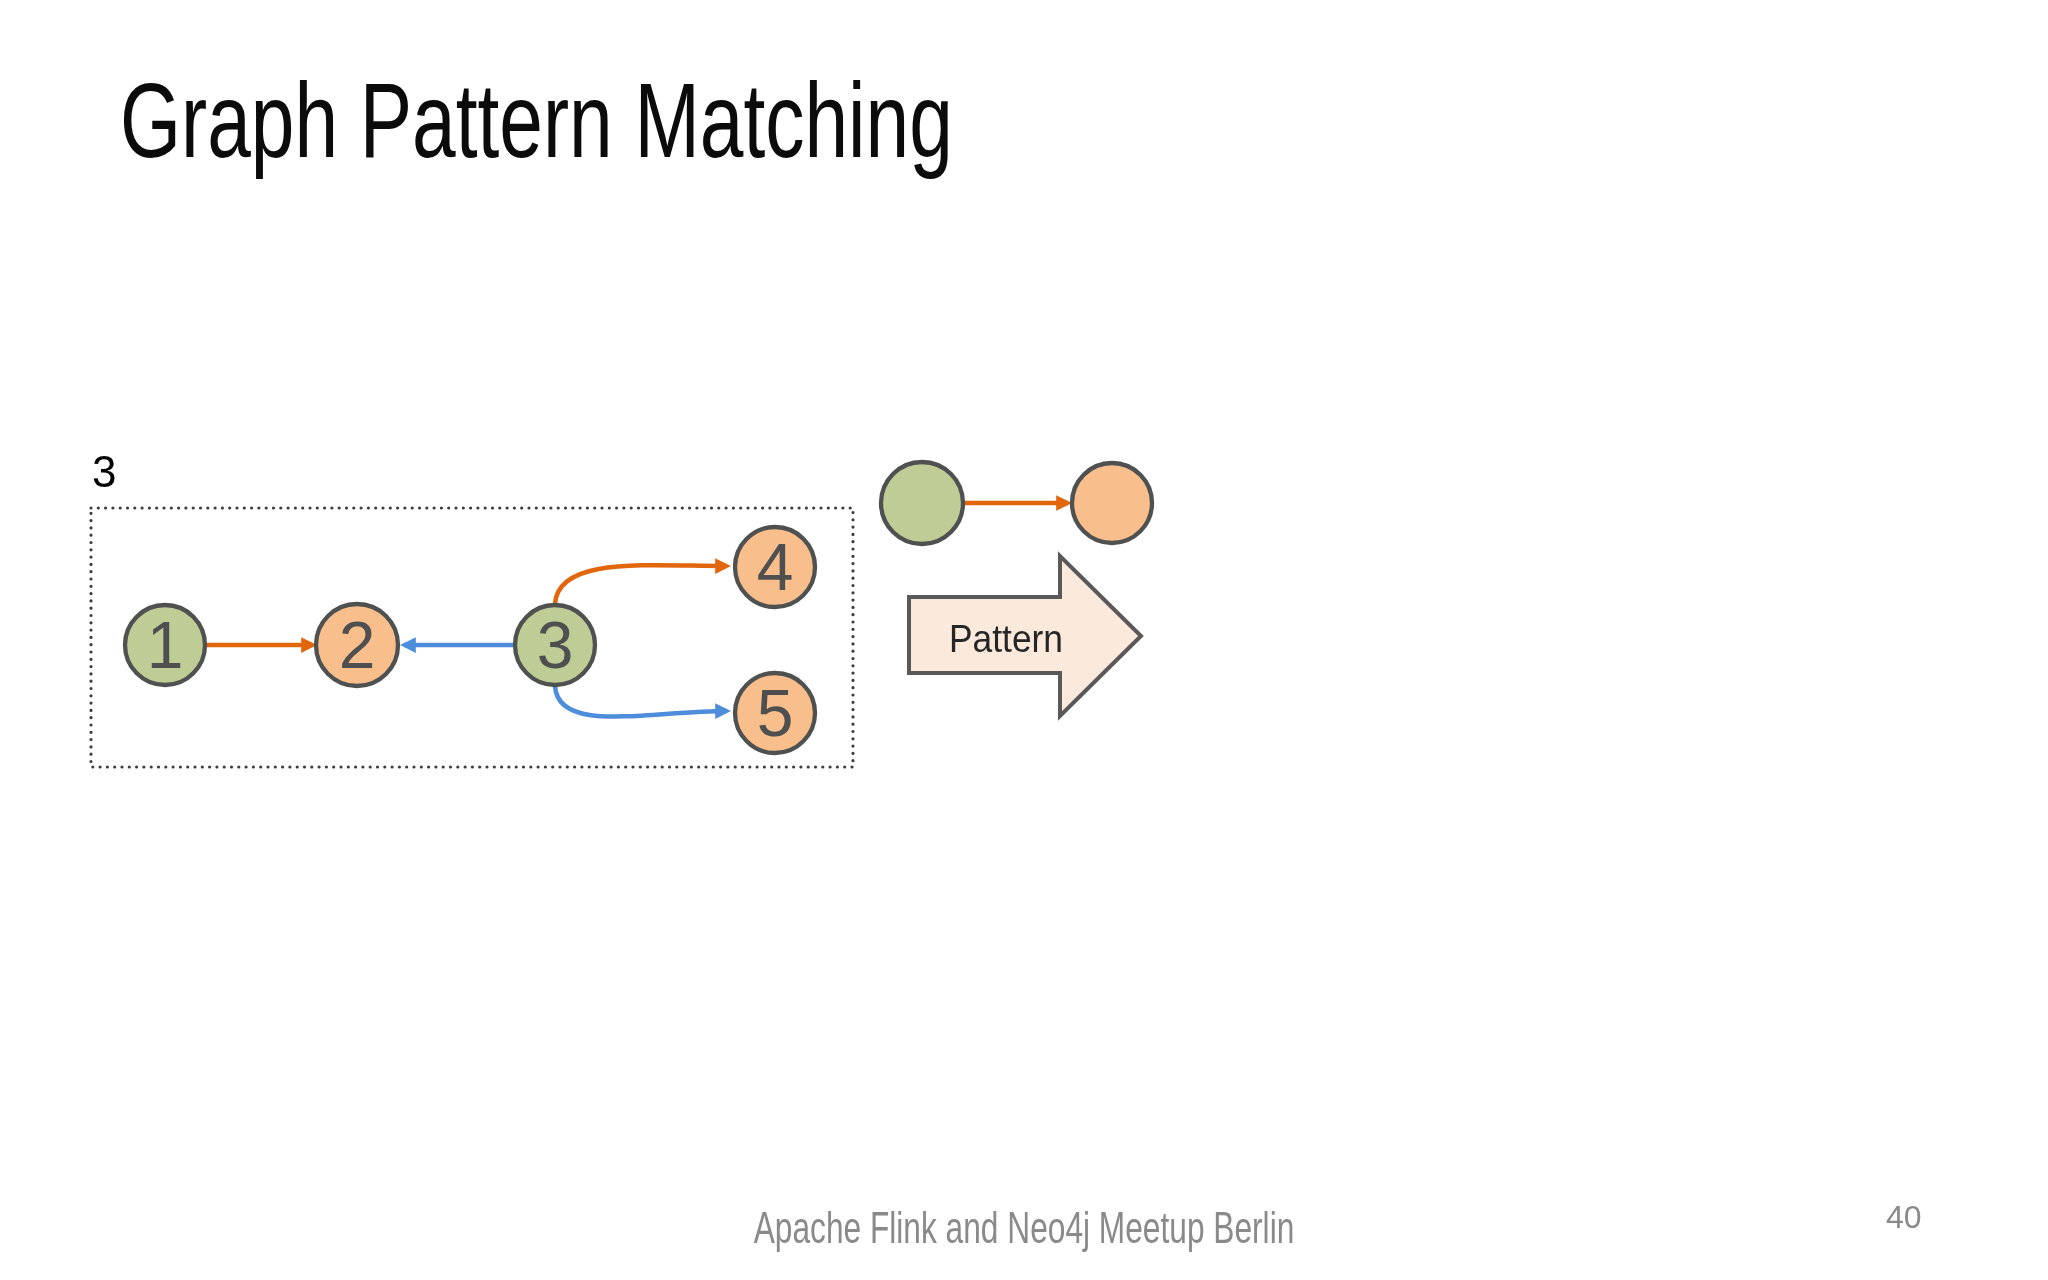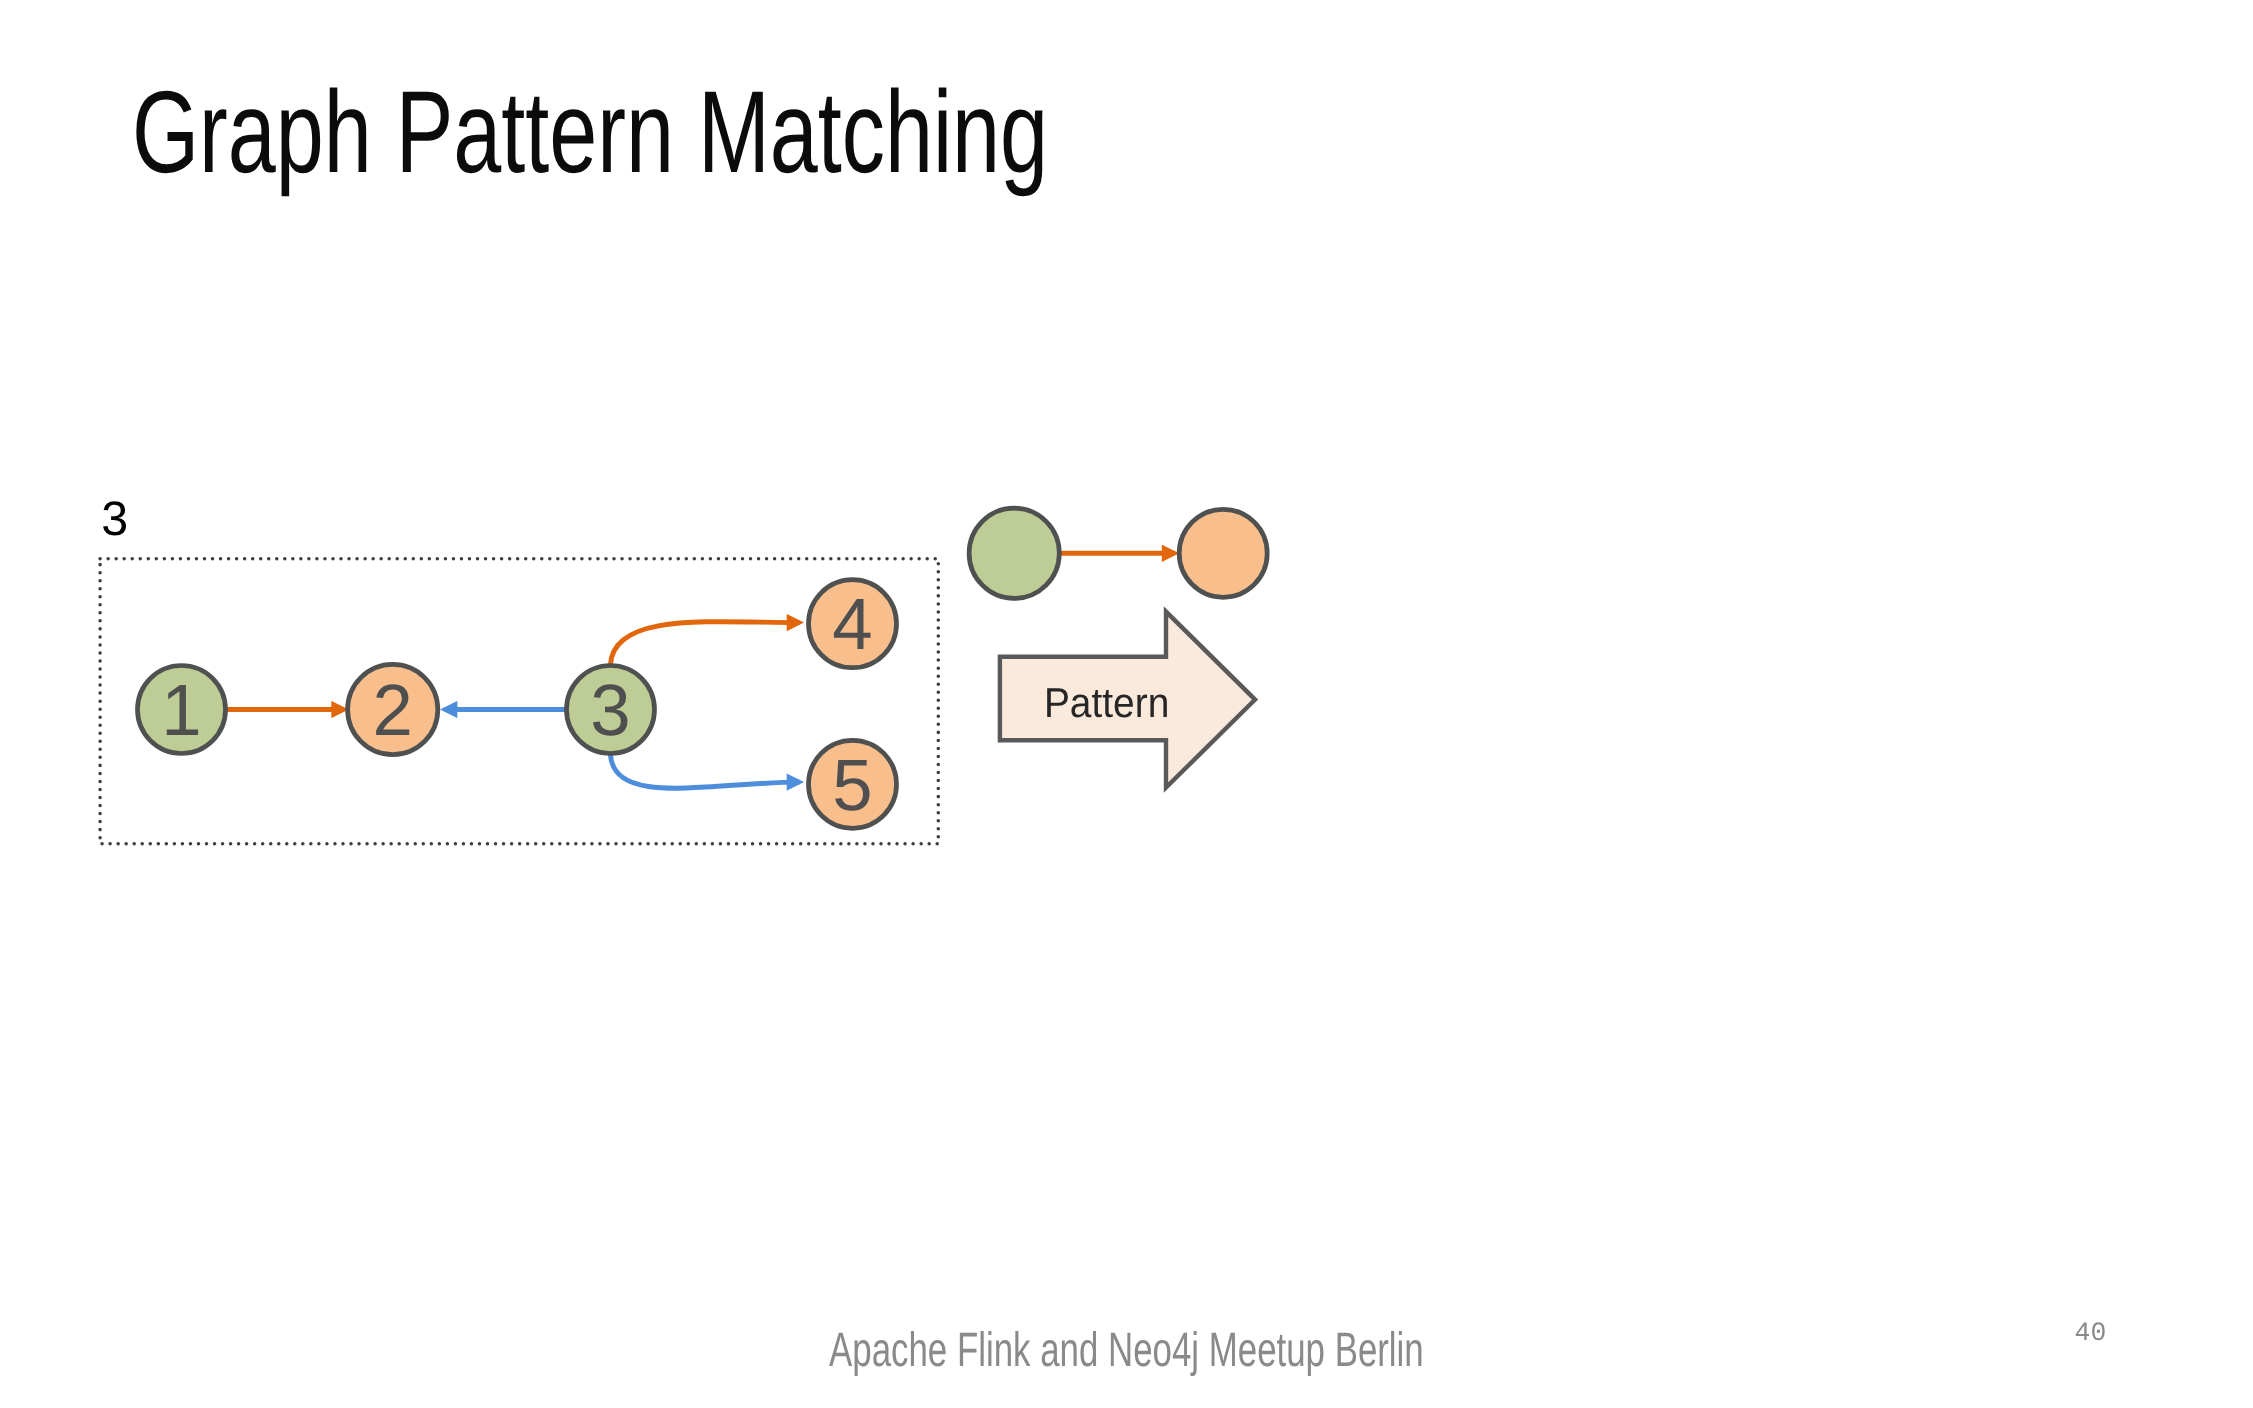--- a/index.html
+++ b/index.html
@@ -46,23 +46,22 @@
     left:0;top:1206px;width:2048px;
     text-align:center;
     font-size:44px;line-height:1;
     color:var(--text-gray);
     transform:scaleX(0.72);
     transform-origin:center top;
   }
   .page-number{
     position:absolute;
     left:1886px;top:1201px;
-    font-size:24px;line-height:1;
+    font-size:32px;line-height:1;
     color:var(--text-gray);
-    font-family:Liberation Mono, monospace;
   }
 </style>
 </head>
 <body>
 
 <div class="slide">
 
   <div class="title">Graph Pattern Matching</div>
 
   <div class="group-label">3</div>

